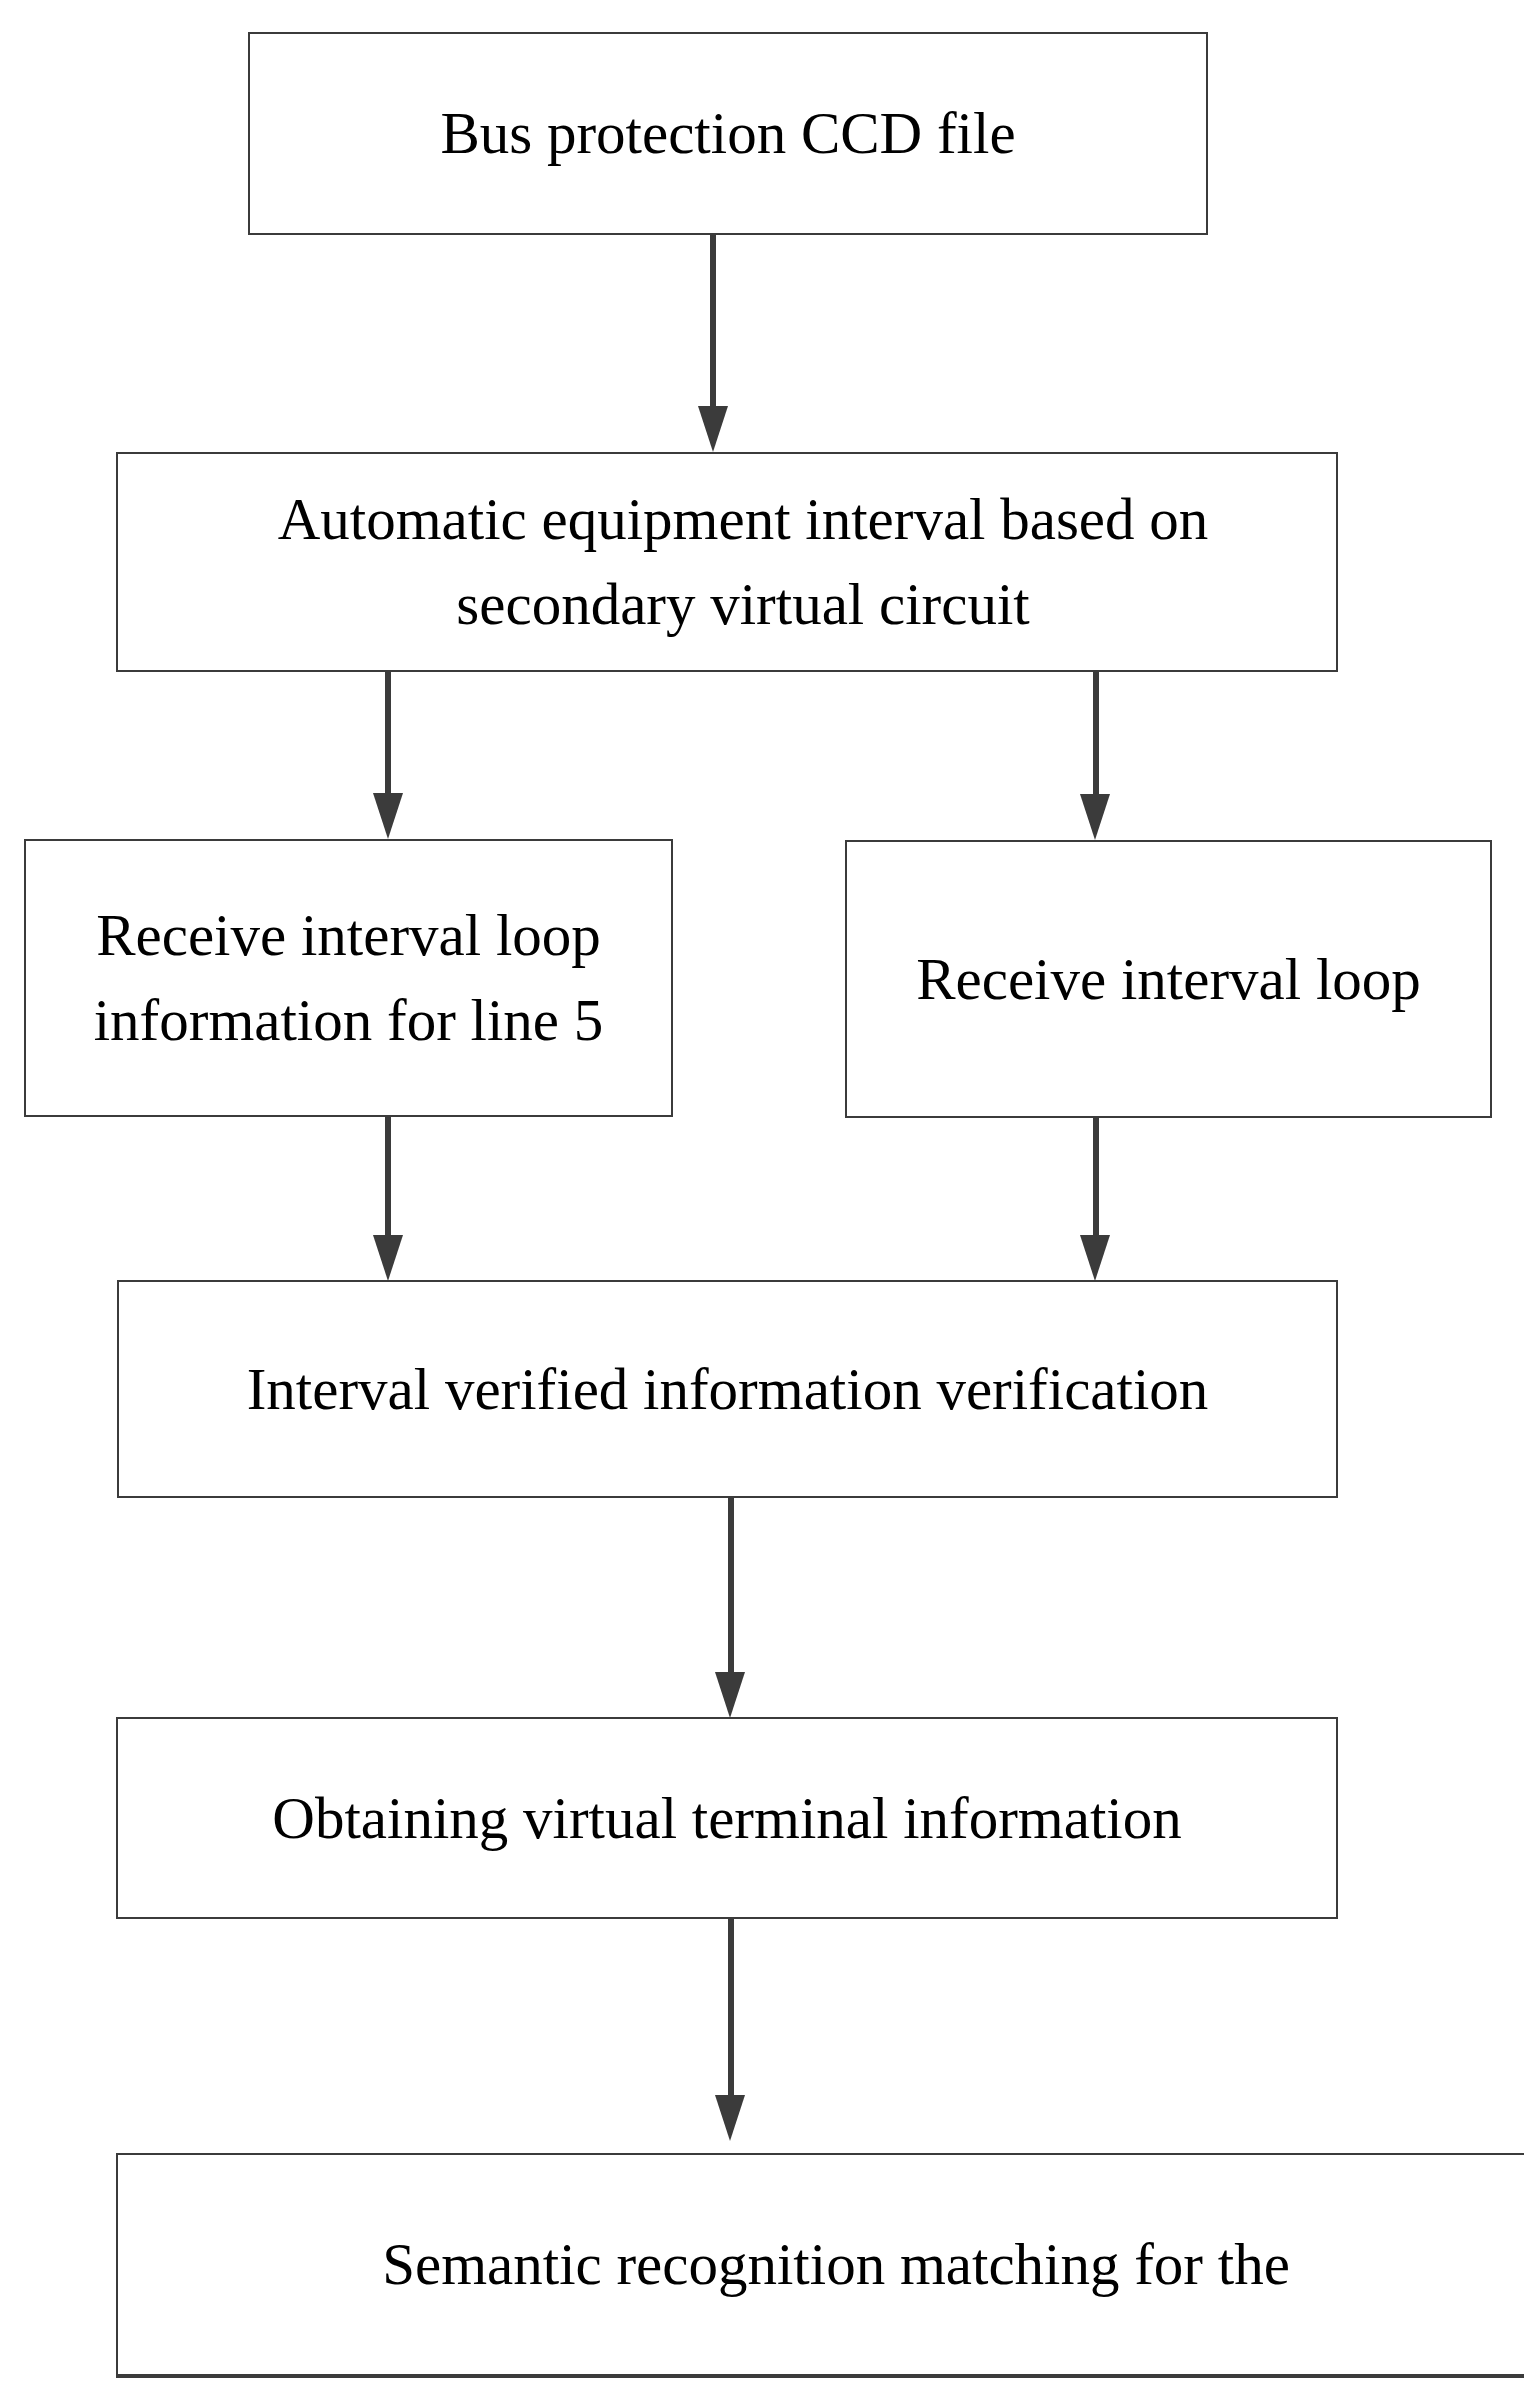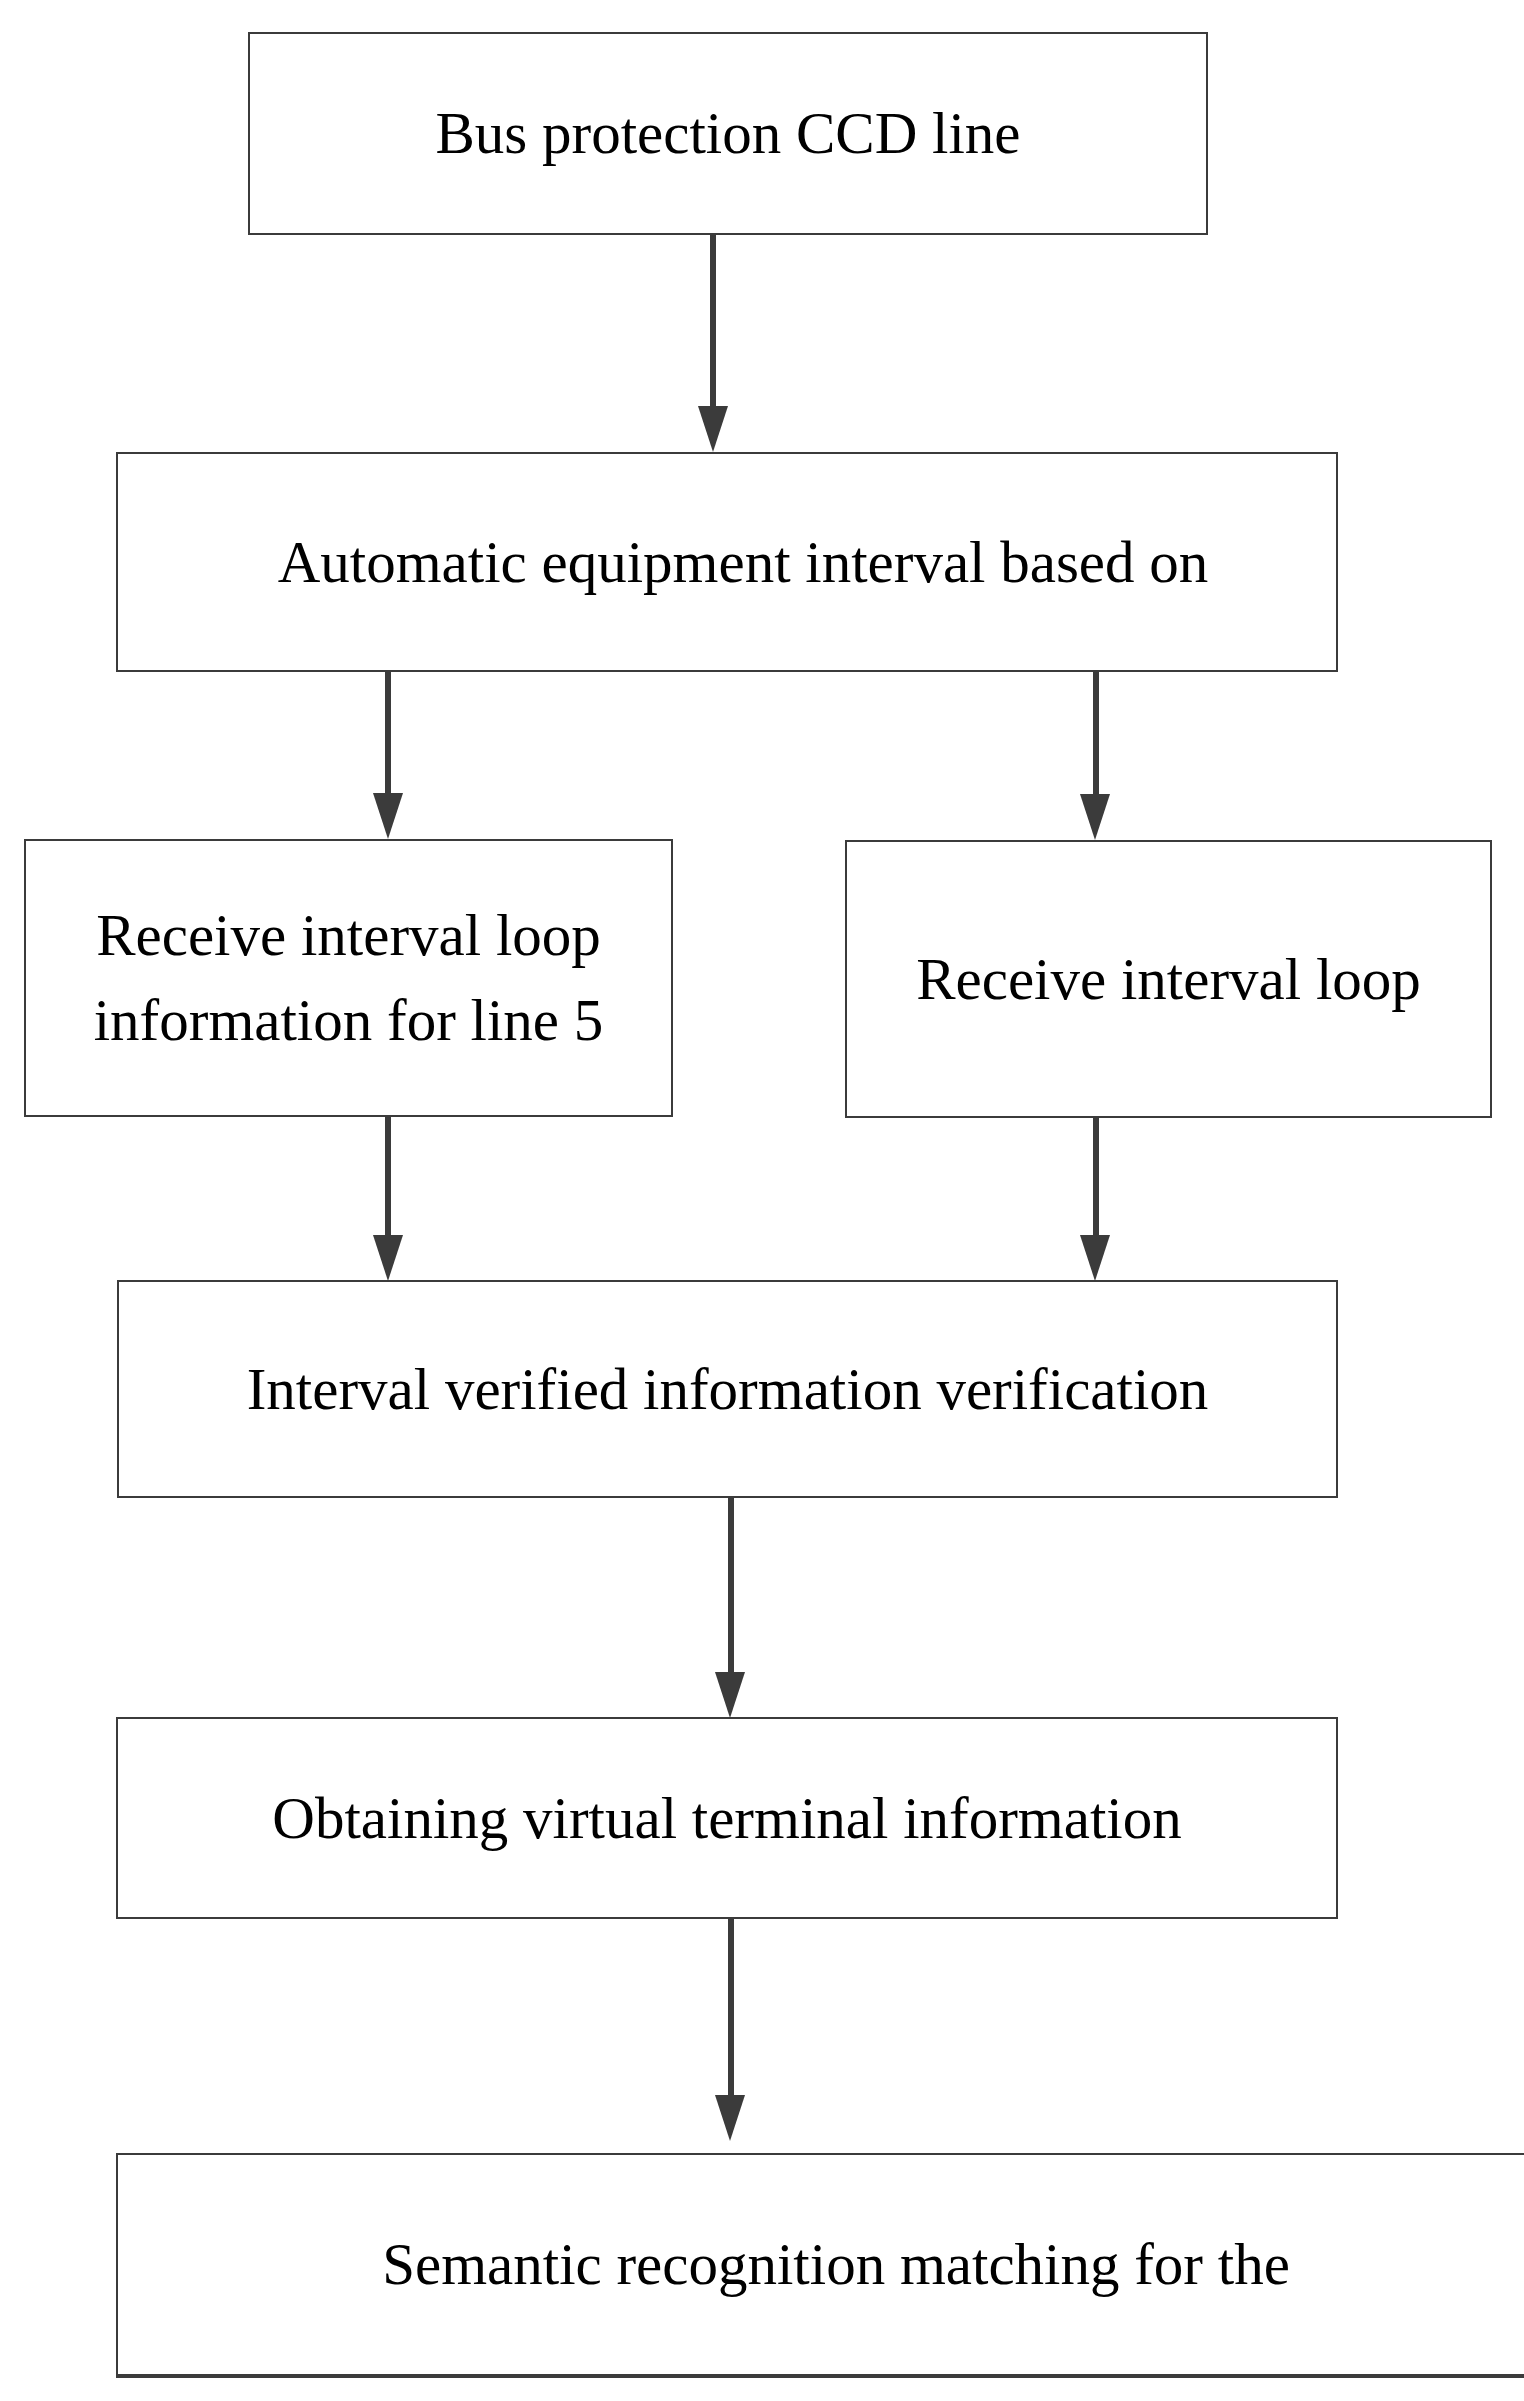--- a/index.html
+++ b/index.html
@@ -53,25 +53,26 @@
   #n4{left:117px;top:1280px;width:1221px;height:218px;}
   #n5{left:116px;top:1717px;width:1222px;height:202px;}
   #n6{left:116px;top:2141px;width:1440px;height:225px;border-bottom-width:4.2px;margin-top:12px;}
 </style>
 </head>
 <body>
 
 <div class="stage">
 
   <div class="node" id="n0">
-    <div class="line">Bus protection CCD line</div>
+    <div class="line">Bus protection CCD file</div>
   </div>
 
   <div class="node" id="n1">
     <div class="line">Automatic equipment interval based on</div>
+    <div class="line">secondary virtual circuit</div>
   </div>
 
   <div class="node" id="n2">
     <div class="line">Receive interval loop</div>
     <div class="line">information for line 5</div>
   </div>
 
   <div class="node" id="n3">
     <div class="line">Receive interval loop</div>
   </div>

